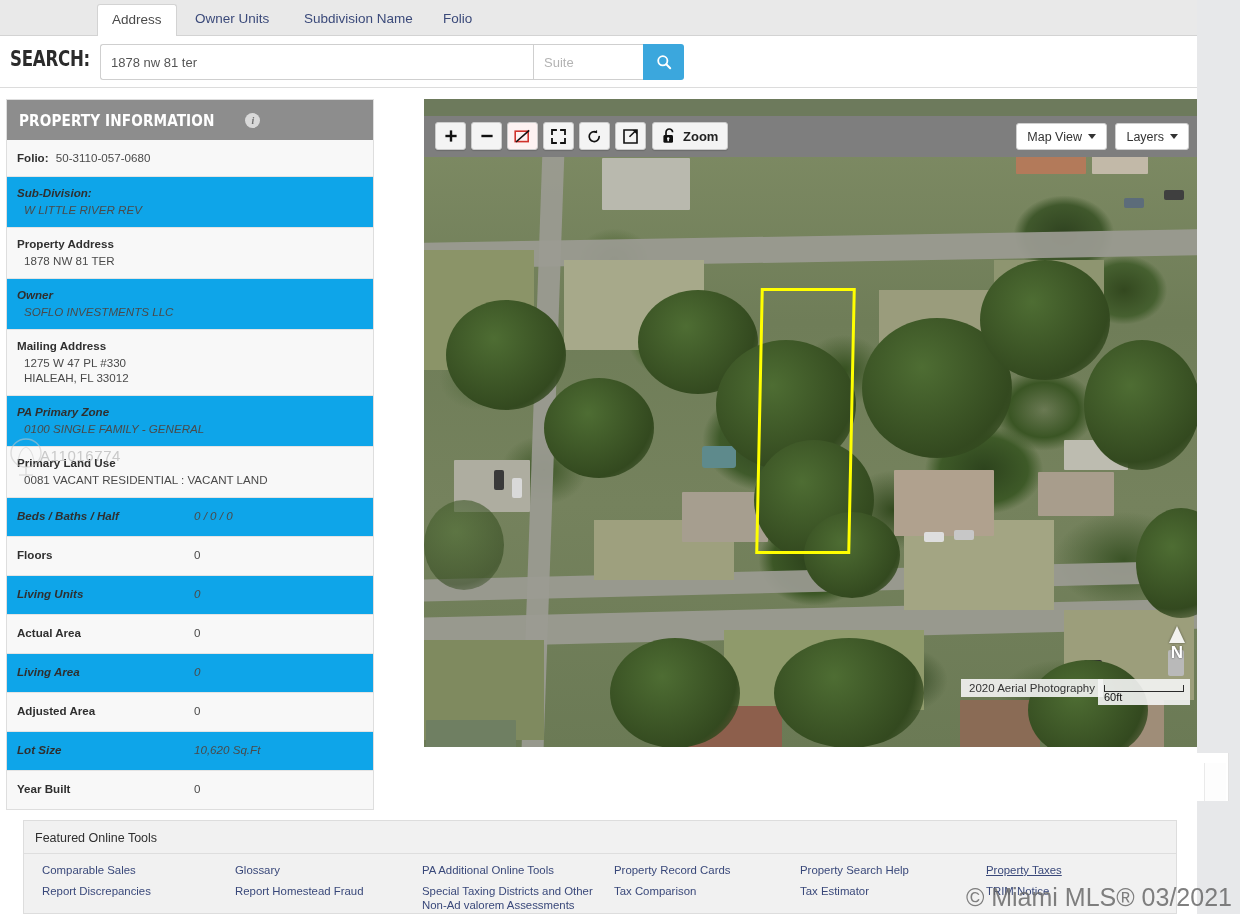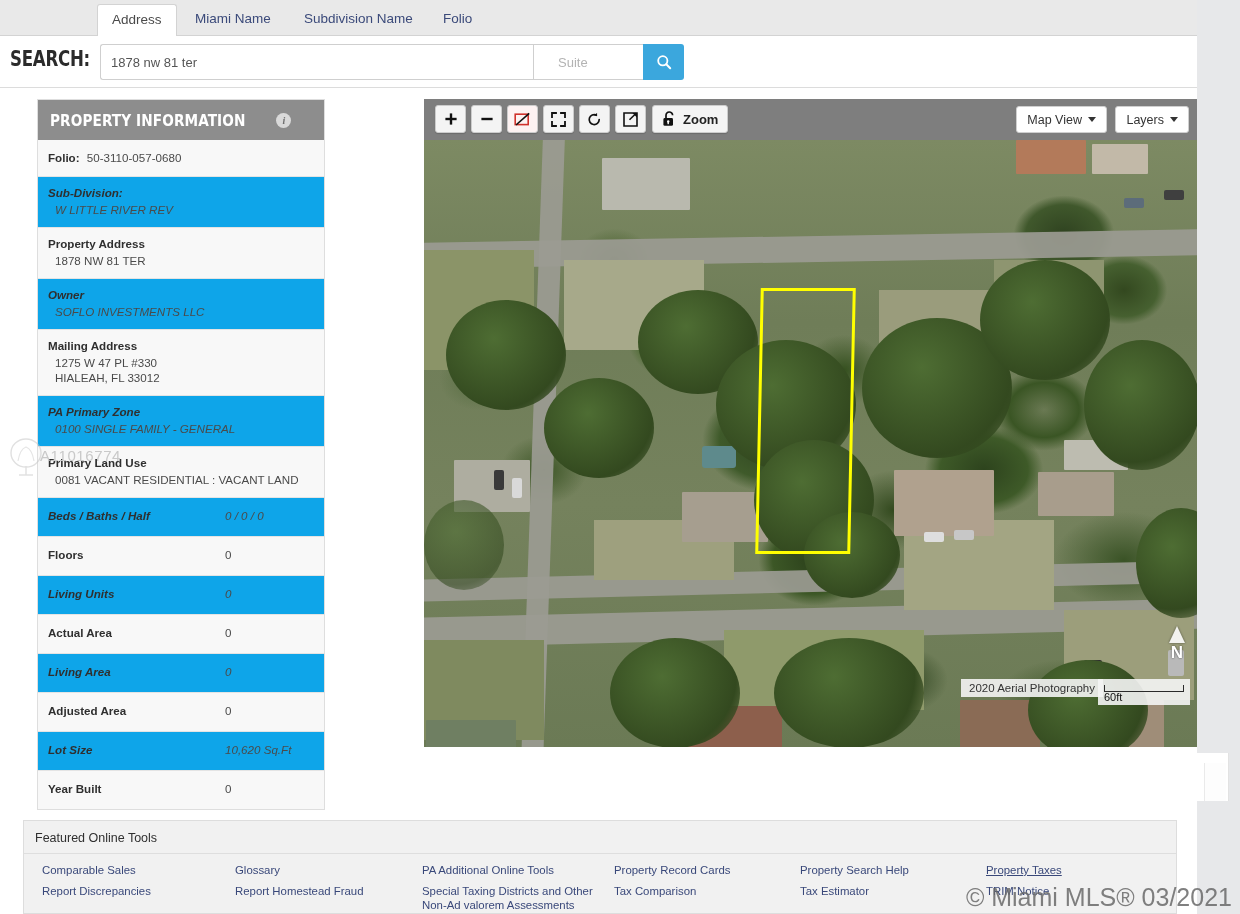--- a/index.html
+++ b/index.html
@@ -80,42 +80,42 @@
     font-size: 13px;
     color: #555;
     outline: none;
     background: #fff;
     font-family: "Liberation Sans", sans-serif;
   }
   #suite-input {
     width: 110px; height: 36px;
     border: 1px solid #cfcfcf;
     border-right: none;
-    padding: 0 24px;
+    padding: 0 10px;
     font-size: 13px;
     color: #be185d;
     outline: none;
     background: #fff;
     font-family: "Liberation Sans", sans-serif;
   }
   #suite-input::placeholder { color: #b3b3b3; }
   #search-btn {
     width: 41px; height: 36px;
     background: #3ba7dd;
     border: none;
     border-radius: 0 3px 3px 0;
     cursor: pointer;
     display: flex; align-items: center; justify-content: center;
   }
   #search-btn svg { display: block; }
 
   
   #propinfo {
-    position: absolute; left: 37px; top: 99px;
-    width: 288px;
+    position: absolute; left: 6px; top: 99px;
+    width: 368px;
     background: #fafafa;
     border: 1px solid #dedede;
   }
   #propinfo-header {
     height: 40px;
     background: #8d8d8d;
     display: flex; align-items: center;
     padding-left: 12px;
   }
   #propinfo-title {
@@ -172,21 +172,21 @@
   }
 
   
   #mapwrap {
     position: absolute; left: 424px; top: 99px;
     width: 773px; height: 648px;
     overflow: hidden;
     background: #6d7a5c;
   }
   #maptoolbar {
-    position: absolute; left: 0; top: 0;
+    position: absolute; left: 0; top: 17px;
     width: 773px; height: 41px;
     background: #7e7e7e;
     z-index: 5;
     padding-left: 12px;
   }
   .mbtn {
     position: absolute; top: 6px;
     height: 28px; min-width: 30px;
     background: #f4f4f4;
     border: 1px solid #cccccc;
@@ -373,21 +373,21 @@
   }
 </style>
 </head>
 <body>
 
 <div id="page">
   <div id="content">
 
     <div id="tabstrip">
       <div class="tab active" style="left:97px;text-align:center;"><span>Address</span></div>
-      <div class="tab" style="left:181px;"><span>Miami Name</span></div>
+      <div class="tab" style="left:181px;"><span>Owner Units</span></div>
       <div class="tab" style="left:290px;"><span>Subdivision Name</span></div>
       <div class="tab" style="left:429px;"><span>Folio</span></div>
     </div>
 
     <div id="searchbar">
       <div id="search-label">SEARCH:</div>
       <div id="search-group">
         <input id="search-input" type="text" value="1878 nw 81 ter" style="">
         <input id="suite-input" type="text" placeholder="Suite" style="">
         <button id="search-btn">

